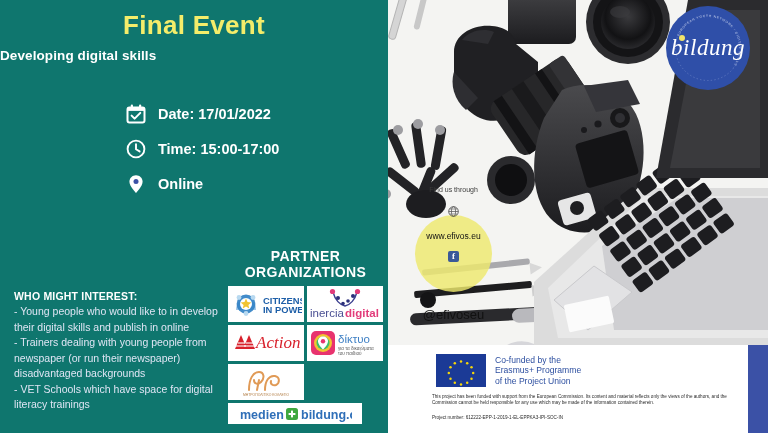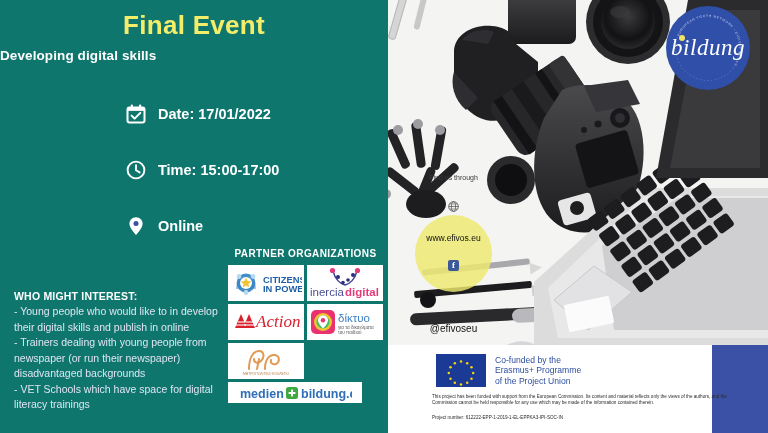--- a/index.html
+++ b/index.html
@@ -39,21 +39,21 @@
     font-size: 13.5px;
     font-weight: bold;
     letter-spacing: 0.1px;
   }
 
   .info-list {
     position: absolute;
     left: 126px; top: 104px;
     display: flex;
     flex-direction: column;
-    gap: 36px;
+    gap: 15px;
   }
   .info-row {
     display: flex;
     align-items: center;
     gap: 12px;
     color: #ffffff;
     font-size: 14.5px;
     font-weight: bold;
     white-space: nowrap;
   }
@@ -82,21 +82,21 @@
 
   
   .partners {
     position: absolute;
     left: 228px; top: 248px;
     width: 155px;
   }
   .partners-heading {
     text-align: center;
     color: #ffffff;
-    font-size: 10px;
+    font-size: 14px;
     font-weight: bold;
     letter-spacing: 0.4px;
     margin-bottom: 6px;
   }
   .logo-grid {
     display: grid;
     grid-template-columns: 76px 76px;
     gap: 3px 3px;
   }
   .logo-box {
@@ -159,43 +159,43 @@
   .findus {
     position: absolute;
     left: 27px; top: 215px;
     width: 77px; height: 77px;
     border-radius: 50%;
     background: rgba(238,233,110,0.82);
     display: flex;
     flex-direction: column;
     align-items: center;
     justify-content: center;
-    gap: 17px;
+    gap: 10px;
     text-align: center;
   }
   .findus-label { font-size: 7px; color: #3b3b3b; }
   .findus-url { font-size: 8.5px; color: #111; font-weight: normal; }
-  .findus-handle { font-size: 10px; color: #111; margin-top: 35px; }
+  .findus-handle { font-size: 13px; color: #111; margin-top: 35px; }
   .fb-chip {
     width: 11px; height: 11px;
     background: #3b5998;
     border-radius: 2px;
     color: #fff;
     font-size: 9px;
     font-weight: bold;
     font-family: "Liberation Serif", serif;
     line-height: 11px;
     text-align: center;
   }
 
   
   .footer {
     position: absolute;
     left: 388px; top: 345px;
-    width: 324px; height: 88px;
+    width: 360px; height: 88px;
     background: #ffffff;
   }
   .eu-row {
     position: absolute;
     left: 48px; top: 9px;
     display: flex;
     align-items: center;
     gap: 9px;
   }
   .eu-flag {

